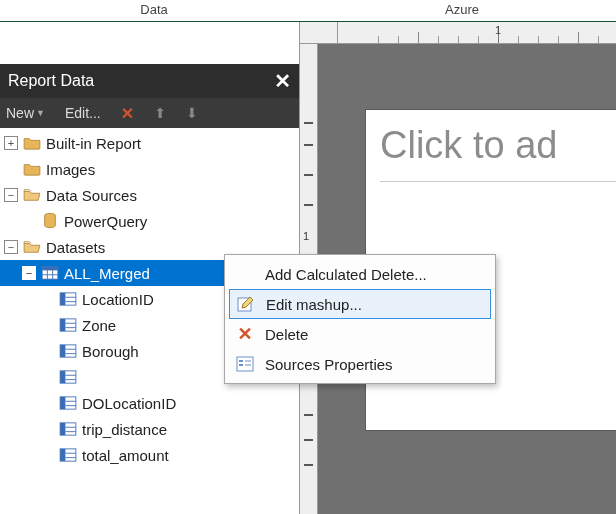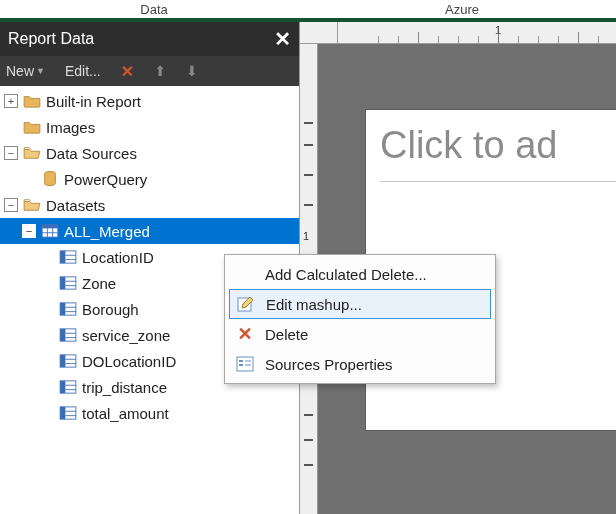--- a/index.html
+++ b/index.html
@@ -8,21 +8,21 @@
     font-size: 13px;
     width: 616px;
     height: 514px;
     overflow: hidden;
     background: #fff;
     position: relative;
   }
   .menubar {
     height: 22px;
     background: #fff;
-    border-bottom: 4px solid #14532d;
+    border-bottom: 1px solid #14532d;
     display: flex;
     font-size: 13px;
     color: #444;
   }
   .menubar div {
     padding: 2px 12px;
     flex: 1;
     text-align: center;
   }
   .main {
@@ -39,20 +39,21 @@
   }
   .panel-header {
     background: #2d2d2d;
     color: #fff;
     height: 34px;
     display: flex;
     align-items: center;
     padding: 16px 8px;
     justify-content: flex-start;
     font-size: 16px;
+    margin-top: 42px;
   }
   .panel-header-title { flex: 1; }
   .close-x { font-size: 20px; font-weight: bold; cursor: pointer; }
   .panel-toolbar {
     background: #3a3a3a;
     color: #ddd;
     height: 30px;
     display: flex;
     align-items: center;
     padding: 0 6px;
@@ -339,21 +340,20 @@
             <span class="indent" style="width:36px"></span>
             <span class="expander blank"></span>
             <span class="node-icon field-icon">
               <svg viewBox="0 0 20 16">
                 <rect x="1" y="1" width="18" height="14" fill="#fff" stroke="#3b6db5"></rect>
                 <rect x="1" y="1" width="6" height="14" fill="#3b6db5"></rect>
                 <line x1="7" y1="6" x2="19" y2="6" stroke="#3b6db5"></line>
                 <line x1="7" y1="11" x2="19" y2="11" stroke="#3b6db5"></line>
               </svg>
             </span>
-            <span>service_zone</span>
           </div>
           <div class="tree-row">
             <span class="indent" style="width:36px"></span>
             <span class="expander blank"></span>
             <span class="node-icon field-icon">
               <svg viewBox="0 0 20 16">
                 <rect x="1" y="1" width="18" height="14" fill="#fff" stroke="#3b6db5"></rect>
                 <rect x="1" y="1" width="6" height="14" fill="#3b6db5"></rect>
                 <line x1="7" y1="6" x2="19" y2="6" stroke="#3b6db5"></line>
                 <line x1="7" y1="11" x2="19" y2="11" stroke="#3b6db5"></line>

